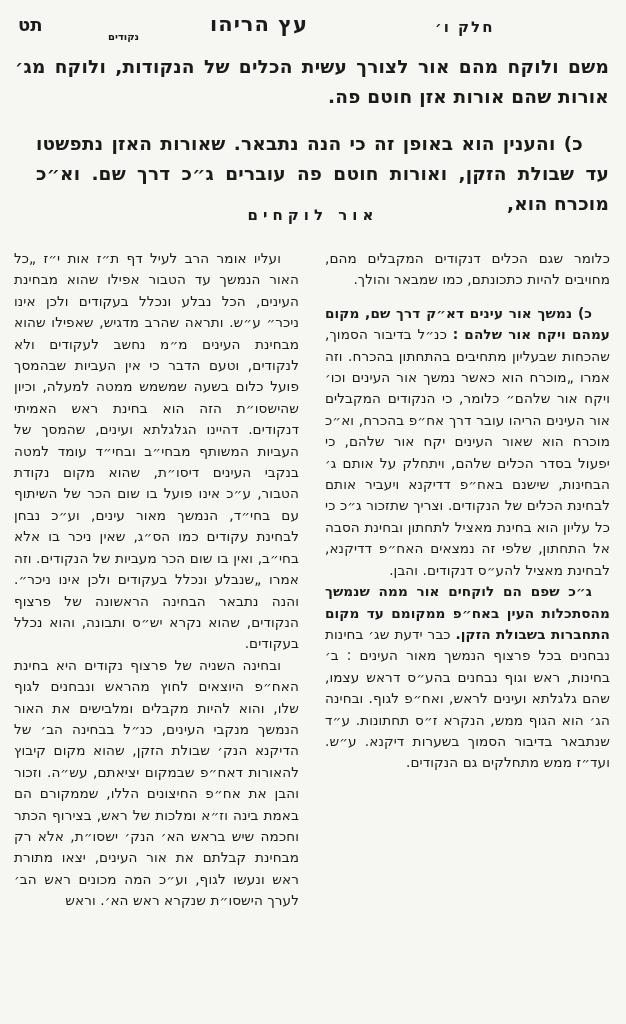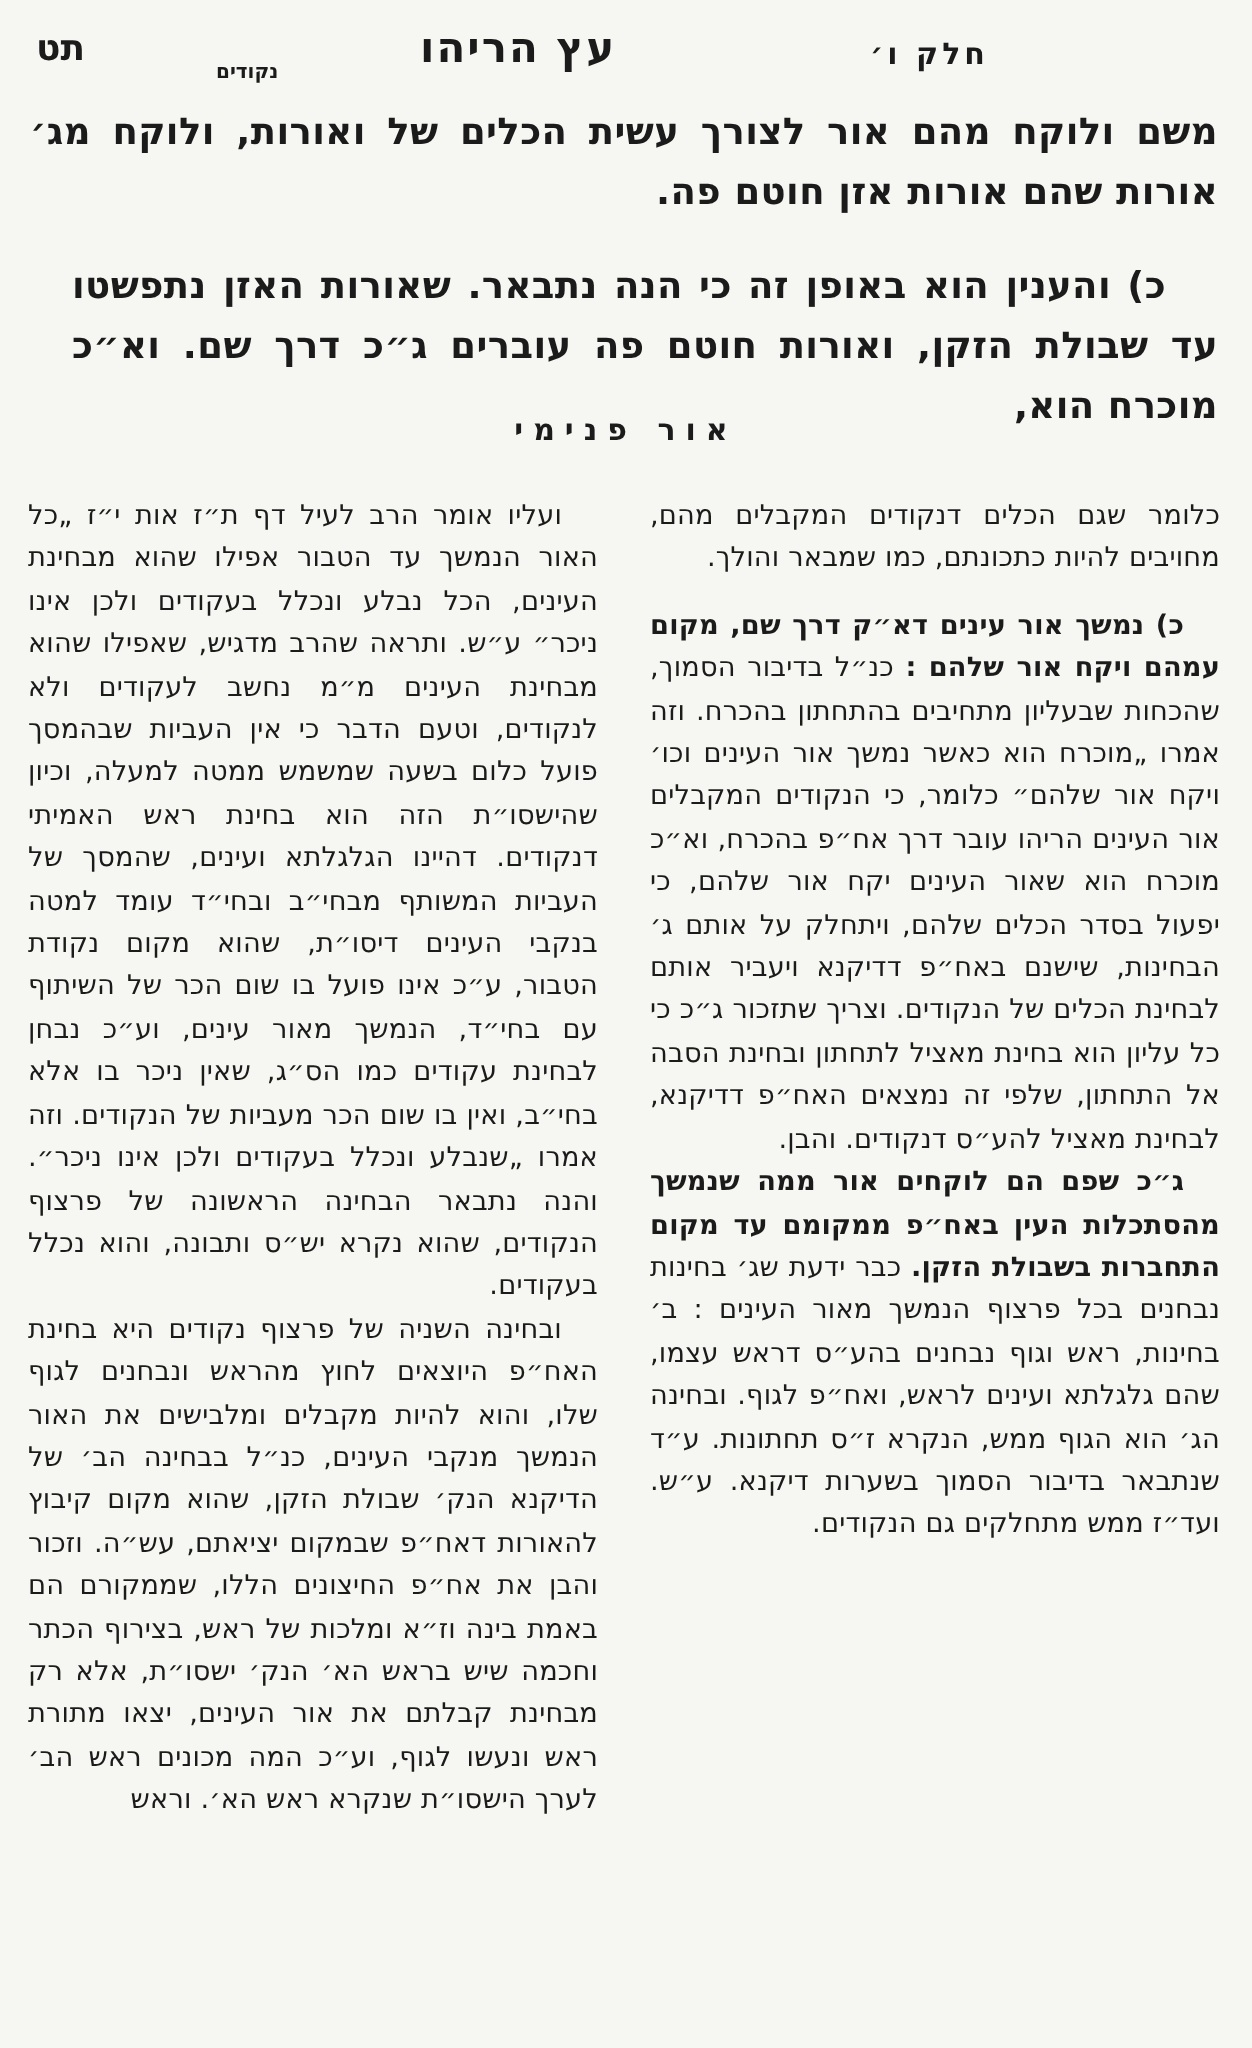--- a/index.html
+++ b/index.html
@@ -79,25 +79,25 @@
 <div class="page">
 
   <div class="running-header">
     <span class="hdr-part">חלק ו׳</span>
     <span class="hdr-title">עץ הריהו</span>
     <span class="hdr-section">נקודים</span>
     <span class="hdr-page">תט</span>
   </div>
 
   <div class="etz-block">
-    <p class="etz-para">משם ולוקח מהם אור לצורך עשית הכלים של ואורות, ולוקח מג׳ אורות שהם אורות אזן חוטם פה.</p>
+    <p class="etz-para">משם ולוקח מהם אור לצורך עשית הכלים של הנקודות, ולוקח מג׳ אורות שהם אורות אזן חוטם פה.</p>
     <p class="etz-para indent">כ) והענין הוא באופן זה כי הנה נתבאר. שאורות האזן נתפשטו עד שבולת הזקן, ואורות חוטם פה עוברים ג״כ דרך שם. וא״כ מוכרח הוא,</p>
   </div>
 
-  <div class="or-pnimi">אור פנימי</div>
+  <div class="or-pnimi">אור לוקחים</div>
 
   <div class="columns">
 
     <div class="col">
       <p class="para gap-after">
         <span>כלומר שגם הכלים דנקודים המקבלים מהם, מחויבים להיות כתכונתם, כמו שמבאר והולך.</span>
       </p>
       <p class="para indent">
         <b class="dibbur">כ) נמשך אור עינים דא״ק דרך שם, מקום עמהם ויקח אור שלהם :</b>
         <span>כנ״ל בדיבור הסמוך, שהכחות שבעליון מתחיבים בהתחתון בהכרח. וזה אמרו „מוכרח הוא כאשר נמשך אור העינים וכו׳ ויקח אור שלהם״ כלומר, כי הנקודים המקבלים אור העינים הריהו עובר דרך אח״פ בהכרח, וא״כ מוכרח הוא שאור העינים יקח אור שלהם, כי יפעול בסדר הכלים שלהם, ויתחלק על אותם ג׳ הבחינות, שישנם באח״פ דדיקנא ויעביר אותם לבחינת הכלים של הנקודים. וצריך שתזכור ג״כ כי כל עליון הוא בחינת מאציל לתחתון ובחינת הסבה אל התחתון, שלפי זה נמצאים האח״פ דדיקנא, לבחינת מאציל להע״ס דנקודים. והבן.</span>

